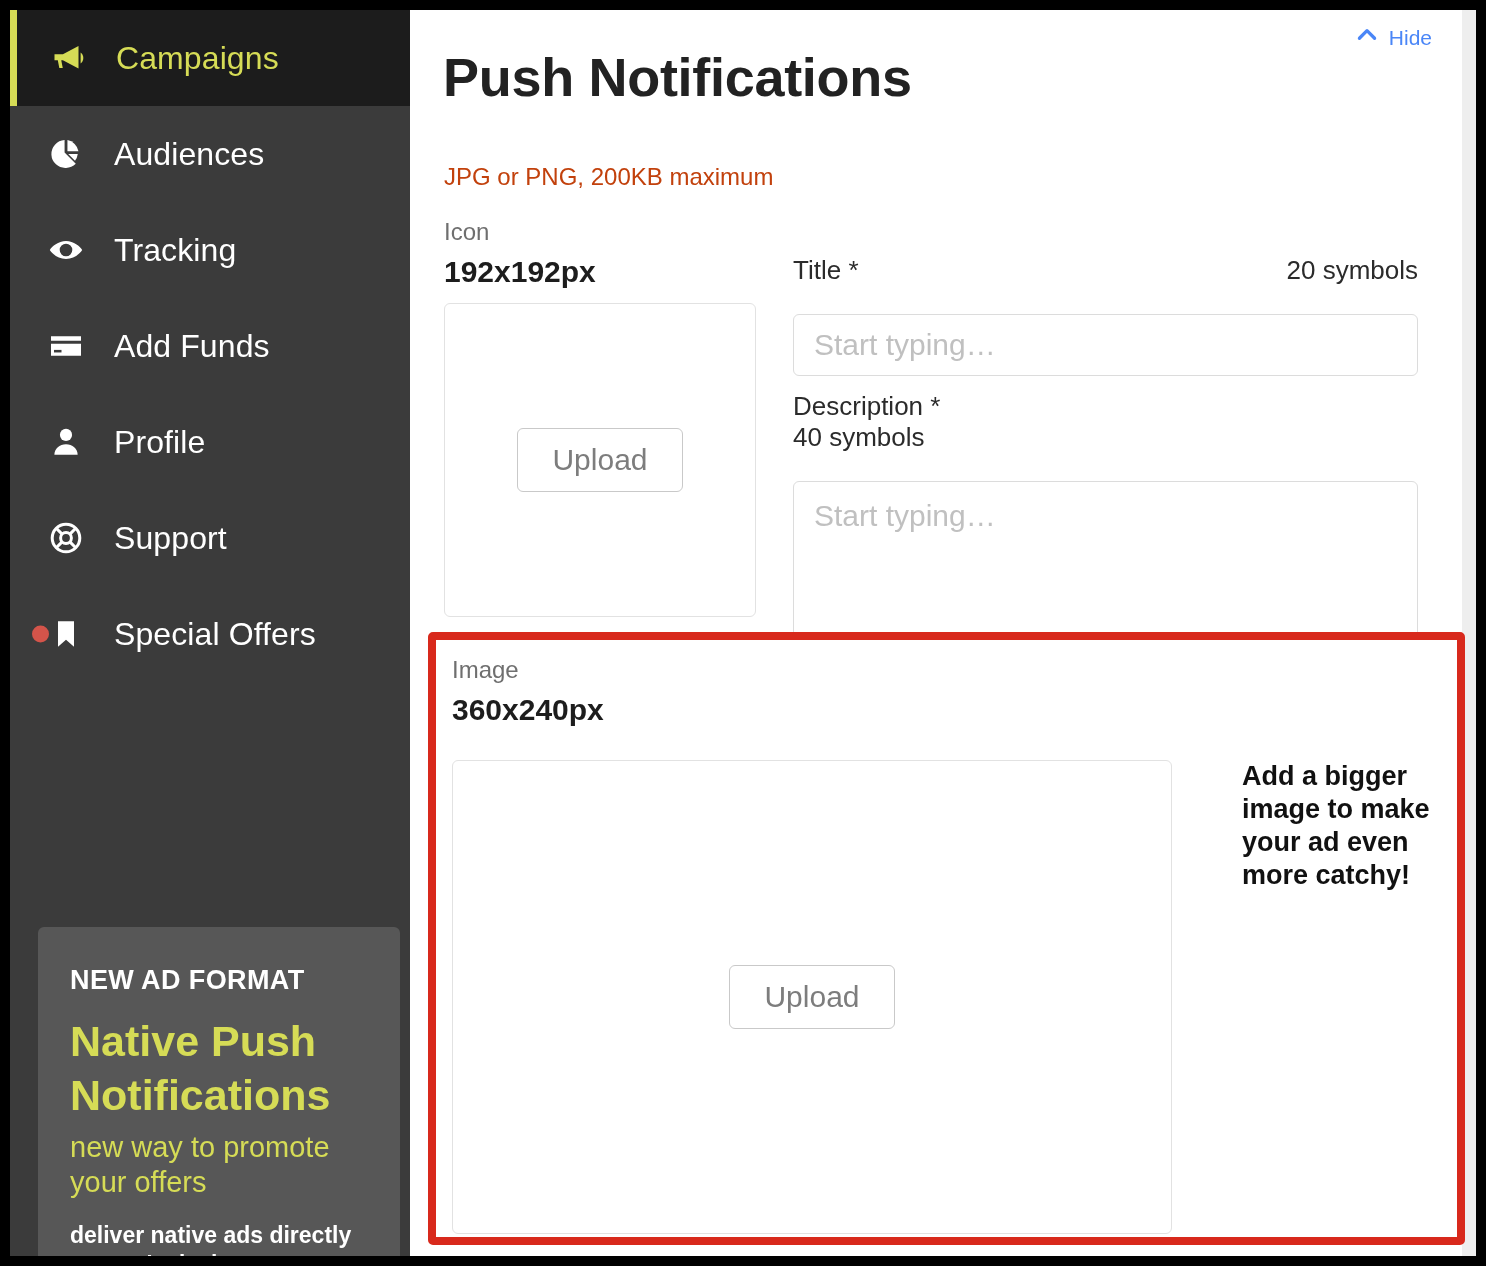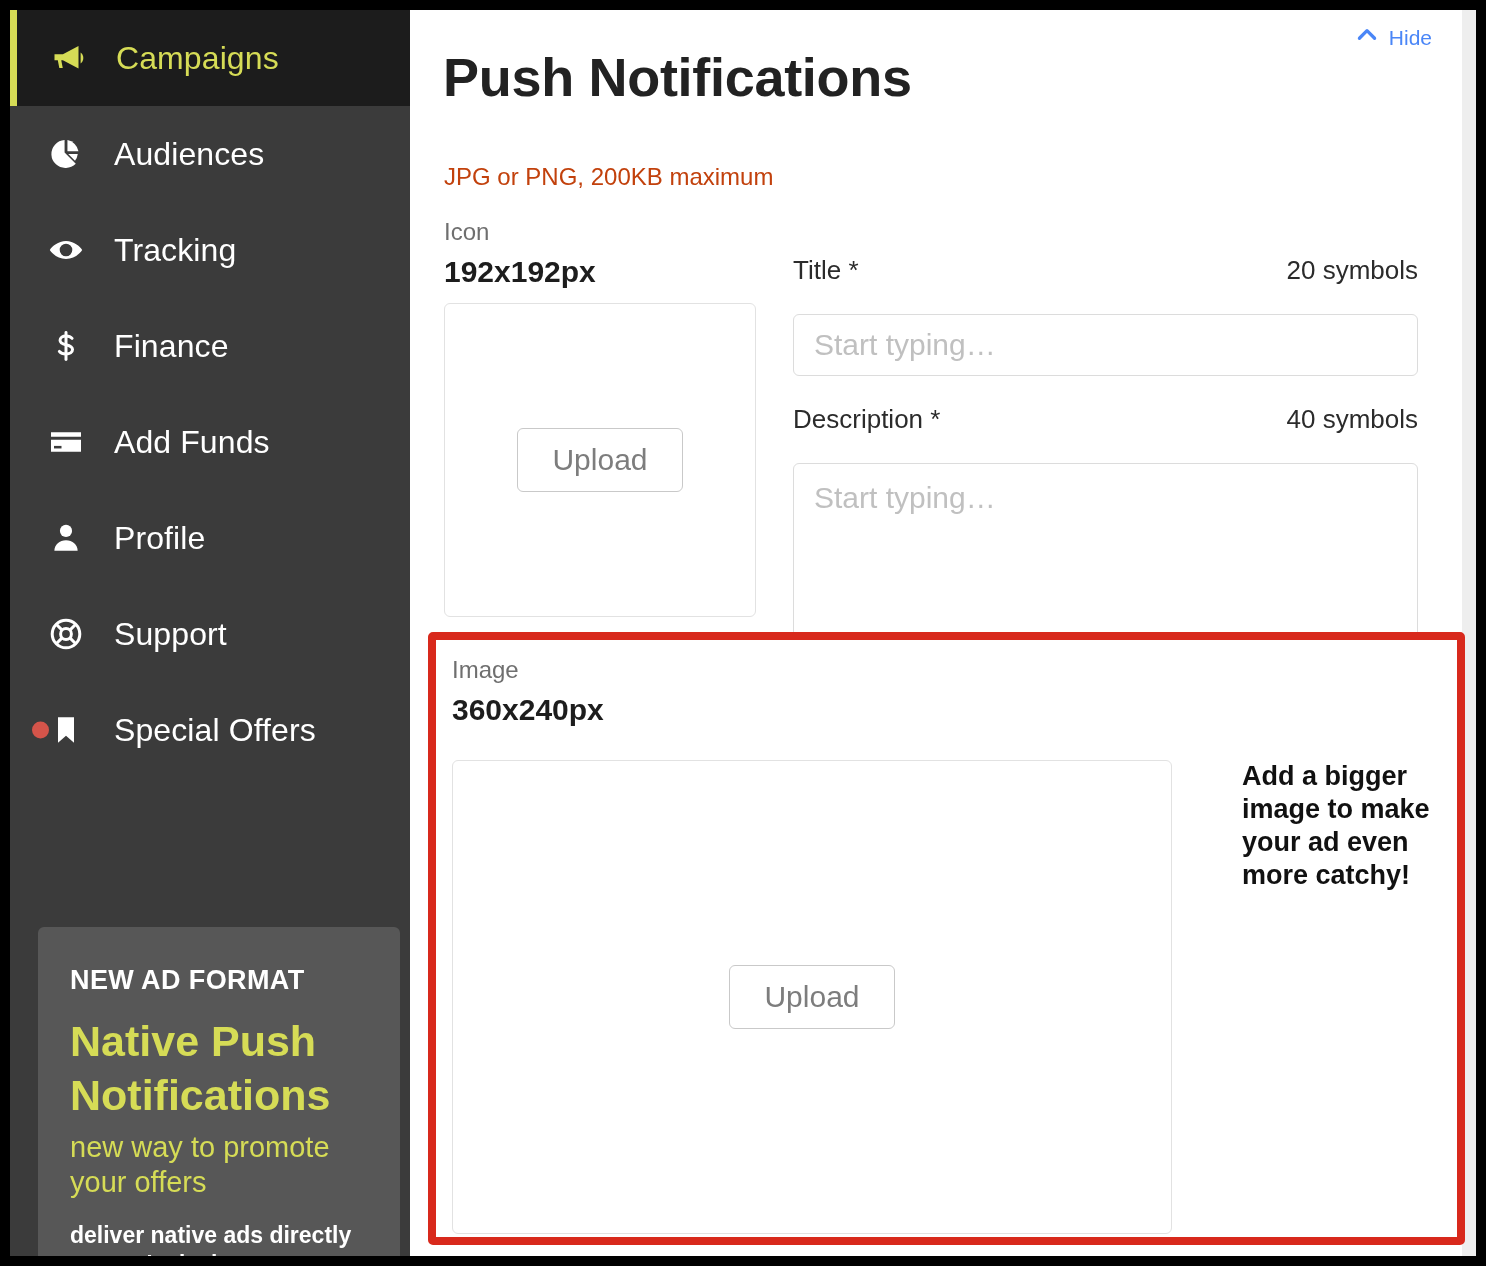--- a/index.html
+++ b/index.html
@@ -253,21 +253,21 @@
     font-size: 30px;
     font-family: "Liberation Sans", sans-serif;
     color: #333333;
     padding: 14px 20px;
     outline: none;
   }
   .text-input { height: 62px; }
   .text-area  { height: 210px; resize: vertical; line-height: 1.3; }
   .text-input::placeholder, .text-area::placeholder { color: #c0c0c0; }
 
-  #desc-row { margin-top: 28px; }
+  #desc-row { margin-top: 15px; flex-direction: column; }
 
   
   #image-section-highlight {
     position: absolute;
     left: 18px;
     top: 622px;
     width: 1037px;
     height: 613px;
     border: 8px solid #d8291c;
     border-radius: 5px;
@@ -333,29 +333,20 @@
     <div class="nav-item">
       <span class="nav-icon">
         <svg width="36" height="36" viewBox="0 0 24 24" fill="currentColor">
           <path d="M12 6C6.8 6 2.7 9.6 1.2 12c1.5 2.4 5.6 6 10.8 6s9.3-3.6 10.8-6C21.3 9.6 17.2 6 12 6zm0 10.2a4.2 4.2 0 1 1 0-8.4 4.2 4.2 0 0 1 0 8.4z"></path>
           <circle cx="12" cy="12" r="2.3" fill="#3b3b3b"></circle>
         </svg>
       </span>
       <span class="nav-label">Tracking</span>
     </div>
 
-    <div class="nav-item">
-      <span class="nav-icon">
-        <svg width="34" height="34" viewBox="0 0 24 24" fill="none" stroke="currentColor" stroke-width="2.1" stroke-linecap="round">
-          <path d="M12 2.5v19"></path>
-          <path d="M16.3 6.6c-.9-1.1-2.4-1.7-4.3-1.7-2.5 0-4.2 1.2-4.2 3 0 1.9 1.6 2.6 4.2 3.2 2.8.6 4.6 1.4 4.6 3.4 0 2-1.9 3.2-4.6 3.2-2.1 0-3.8-.7-4.7-1.9"></path>
-        </svg>
-      </span>
-      <span class="nav-label">Finance</span>
-    </div>
 
     <div class="nav-item">
       <span class="nav-icon">
         <svg width="36" height="36" viewBox="0 0 24 24" fill="currentColor">
           <path d="M2 5.5h20v3H2v-3zM2 10.5h20v8H2v-8z"></path>
           <rect x="4" y="14.6" width="5" height="1.7" fill="#3b3b3b"></rect>
         </svg>
       </span>
       <span class="nav-label">Add Funds</span>
     </div>

